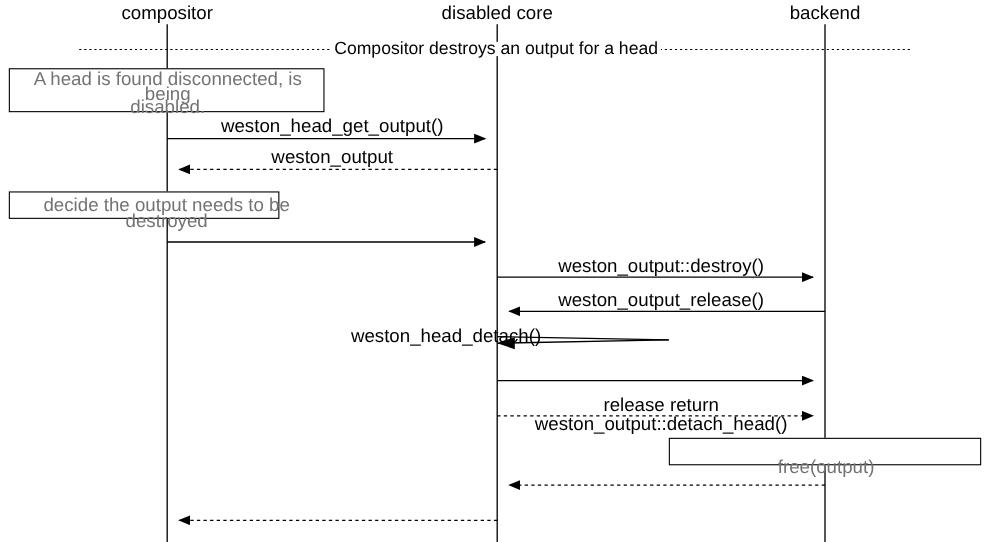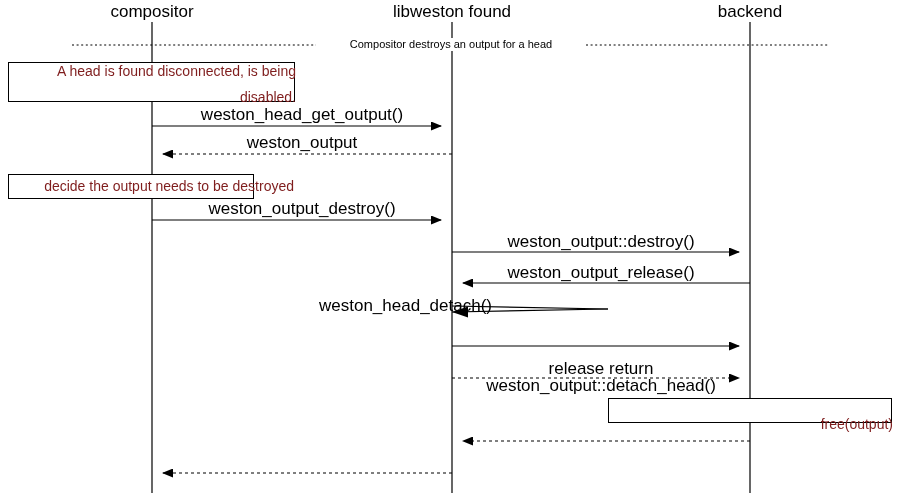--- a/index.html
+++ b/index.html
@@ -35,30 +35,30 @@
   }
   .lifeline-label {
     font-size: 17px;
     text-align: center;
   }
   .msg-label {
     font-size: 17px;
     text-align: center;
   }
   .divider-label {
-    font-size: 11px;
+    font-size: 16px;
     background: #ffffff;
     padding: 0 3px;
   }
   .note-text {
     position: absolute;
-    font-size: 14px;
+    font-size: 17px;
     line-height: 13.5px;
-    text-align: right;
-    color: #7f1d1d;
+    text-align: center;
+    color: #737373;
   }
   .note-box {
     position: absolute;
     border: 1px solid #000000;
     background: #ffffff;
     box-sizing: border-box;
   }
   .ctr {
     transform: translateX(-50%);
   }
@@ -130,21 +130,21 @@
     <g>
       <line x1="750" y1="441" x2="463" y2="441" stroke="#000" stroke-width="1.1" stroke-dasharray="3,3" marker-end="url(#arrowL)"></line>
     </g>
 
     <g>
       <line x1="452" y1="473" x2="163" y2="473" stroke="#000" stroke-width="1.1" stroke-dasharray="3,3" marker-end="url(#arrowL)"></line>
     </g>
   </svg>
 
   <div class="lbl lifeline-label ctr" style="left:152px; top:5px;">compositor</div>
-  <div class="lbl lifeline-label ctr" style="left:452px; top:5px;">libweston found</div>
+  <div class="lbl lifeline-label ctr" style="left:452px; top:5px;">disabled core</div>
   <div class="lbl lifeline-label ctr" style="left:750px; top:5px;">backend</div>
 
   <div class="lbl divider-label ctr" style="left:451px; top:38px;">Compositor destroys an output for a head</div>
 
   <div class="note-box" style="left:8px; top:62px; width:287px; height:40px;">
     <div class="note-text" style="left:0; top:2px; width:287px;">A head is found disconnected, is being</div>
     <div class="note-text" style="left:0; top:28px; width:287px;">disabled.</div>
   </div>
 
   <div class="note-box" style="left:8px; top:174px; width:246px; height:25px;">
@@ -152,21 +152,20 @@
   </div>
 
   <div class="note-box" style="left:608px; top:398px; width:284px; height:25px;">
     <div class="note-text" style="left:0; top:19px; width:284px;">free(output)</div>
   </div>
 
   <div class="lbl msg-label ctr" style="left:302px; top:108px;">weston_head_get_output()</div>
 
   <div class="lbl msg-label ctr" style="left:302px; top:136px;">weston_output</div>
 
-  <div class="lbl msg-label ctr" style="left:302px; top:202px;">weston_output_destroy()</div>
 
   <div class="lbl msg-label ctr" style="left:601px; top:235px;">weston_output::destroy()</div>
 
   <div class="lbl msg-label ctr" style="left:601px; top:266px;">weston_output_release()</div>
 
   <div class="lbl msg-label" style="left:297px; top:299px;margin-left:22px;">weston_head_detach()</div>
 
   <div class="lbl msg-label ctr" style="left:601px; top:339px;margin-top:40px;">weston_output::detach_head()</div>
 
   <div class="lbl msg-label ctr" style="left:601px; top:362px;">release return</div>

